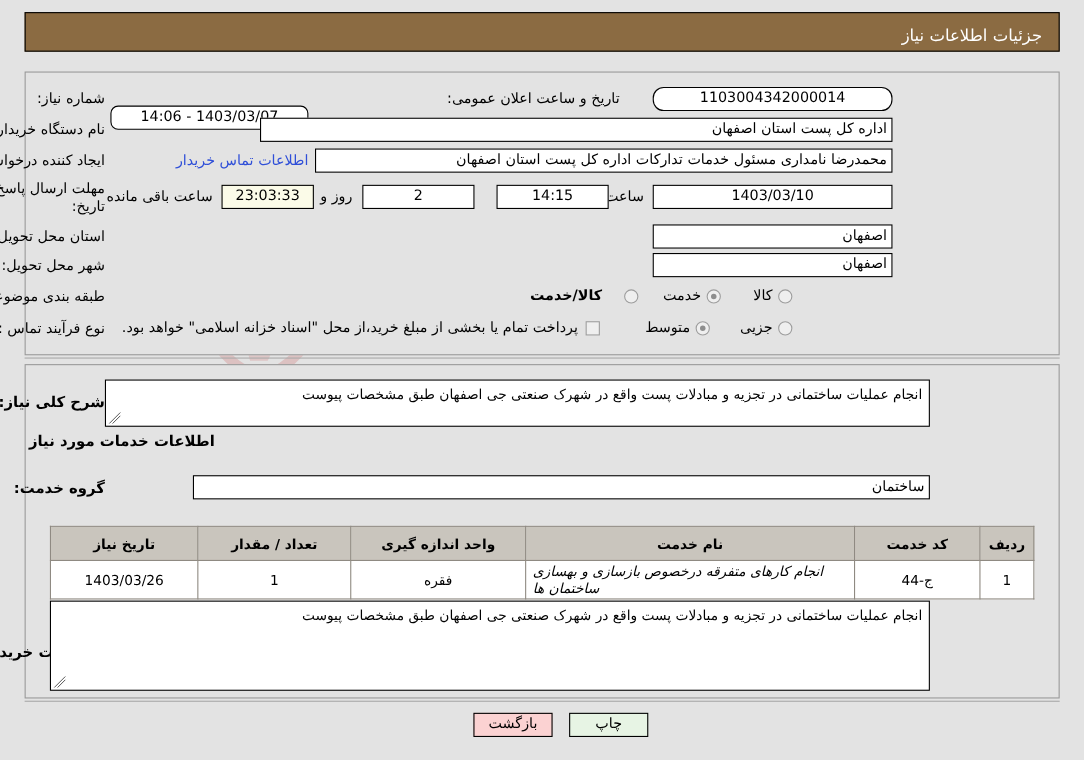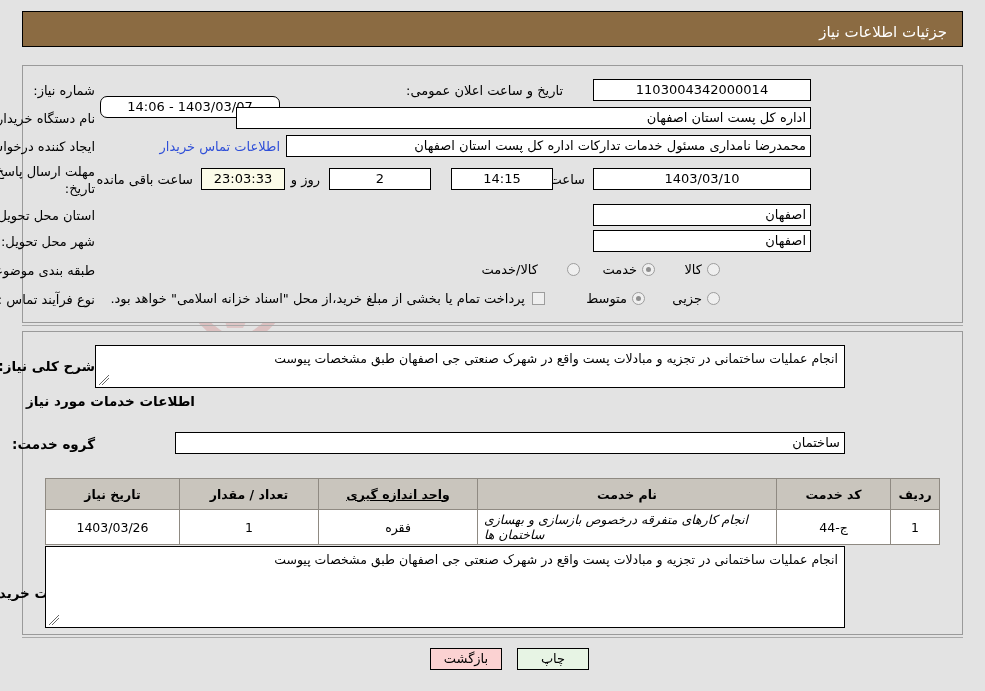--- a/index.html
+++ b/index.html
@@ -250,21 +250,21 @@
     <div class="wm-text">AriaTender.net</div>
   </div>
 
   <div class="titlebar">
     <div class="t">جزئیات اطلاعات نیاز</div>
   </div>
 
   <div class="panel panel-top"></div>
 
   <div class="lbl" style="right:890px; top:83px;">شماره نیاز:</div>
-  <div class="fld ctr" style="right:174px; top:79px; width:218px; height:22px; line-height:20px;">1103004342000014</div>
+  <div class="fld ctr" style="right:174px; top:79px; width:218px; height:22px; line-height:20px;border-radius:10px;">1103004342000014</div>
 
   <div class="lbl" style="right:422px; top:83px;">تاریخ و ساعت اعلان عمومی:</div>
   <div class="fld ctr" style="right:705px; top:96px; width:180px; height:22px; line-height:20px;border-radius:7px;">1403/03/07 - 14:06</div>
 
   <div class="lbl" style="right:890px; top:111px;">نام دستگاه خریدار:</div>
   <div class="fld rgt" style="right:174px; top:107px; width:575px; height:22px; line-height:20px;padding-left:43px;">اداره کل پست استان اصفهان</div>
 
   <div class="lbl" style="right:890px; top:139px;">ایجاد کننده درخواست:</div>
   <div class="fld rgt" style="right:174px; top:135px; width:525px; height:22px; line-height:20px;">محمدرضا نامداری مسئول خدمات تدارکات اداره کل پست استان اصفهان</div>
   <div class="linkish" style="right:705px; top:139px;">اطلاعات تماس خریدار</div>
@@ -288,21 +288,21 @@
 
   <div class="lbl" style="right:890px; top:263px;">طبقه بندی موضوعی:</div>
 
   <div class="radio" style="right:265px; top:263px;" id="cat-r0"></div>
   <div class="lbl" style="right:283px; top:262px;">کالا</div>
 
   <div class="radio on" style="right:330px; top:263px;" id="cat-r1"></div>
   <div class="lbl" style="right:348px; top:262px;">خدمت</div>
 
   <div class="radio" style="right:405px; top:263px;" id="cat-r2"></div>
-  <div class="lbl" style="right:447px; top:262px;">کالا/خدمت</div>
+  <div class="lbl" style="right:438px; top:262px;font-weight:bold;">کالا/خدمت</div>
 
   <div class="lbl" style="right:890px; top:292px;">نوع فرآیند تماس :</div>
 
   <div class="radio" style="right:265px; top:292px;" id="proc-r0"></div>
   <div class="lbl" style="right:283px; top:291px;">جزیی</div>
 
   <div class="radio on" style="right:340px; top:292px;" id="proc-r1"></div>
   <div class="lbl" style="right:358px; top:291px;">متوسط</div>
 
   <div class="chk" style="right:440px; top:292px;"></div>
@@ -325,21 +325,21 @@
 
   <div class="boldlbl" style="right:890px; top:436px;">گروه خدمت:</div>
   <div class="fld rgt" style="right:140px; top:432px; width:670px; height:22px; line-height:20px;">ساختمان</div>
 
   <table class="tbl">
     <thead>
       <tr>
         <th style="width:40px;">ردیف</th>
         <th style="width:105px;">کد خدمت</th>
         <th>نام خدمت</th>
-        <th style="width:150px;text-decoration:underline;">واحد اندازه گیری</th>
+        <th style="width:150px;">واحد اندازه گیری</th>
         <th style="width:130px;">تعداد / مقدار</th>
         <th style="width:125px;">تاریخ نیاز</th>
       </tr>
     </thead>
     <tbody>
       <tr>
         <td>1</td>
         <td>ج-44</td>
         <td class="name">انجام کارهای متفرقه درخصوص بازسازی و بهسازی ساختمان ها</td>
         <td>فقره</td>

